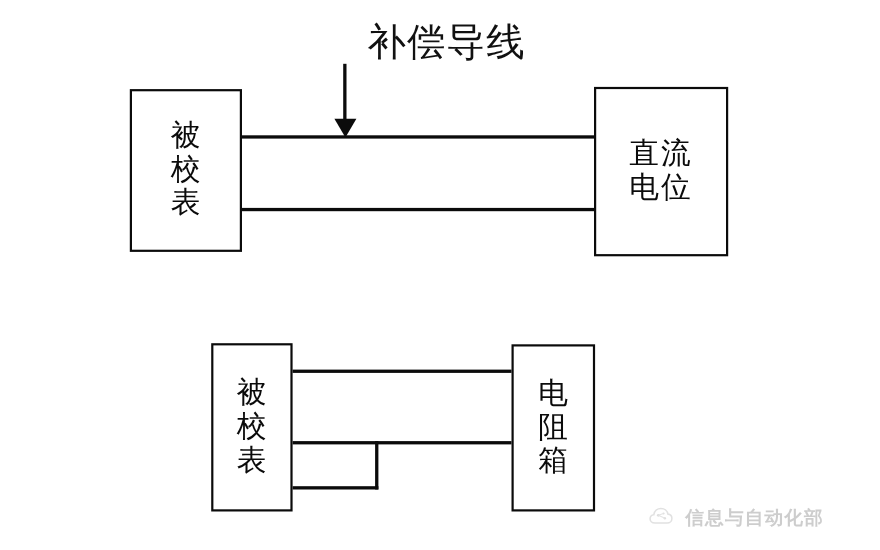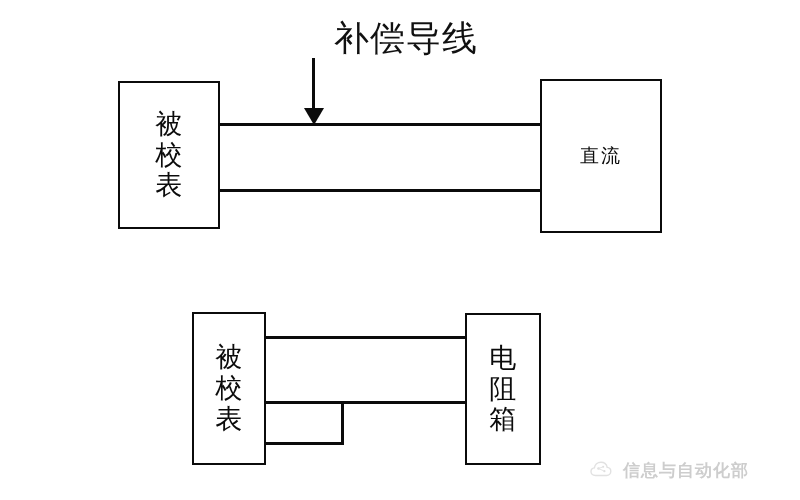--- a/index.html
+++ b/index.html
@@ -44,21 +44,21 @@
     color: #0b0b0b;
     white-space: pre;
     letter-spacing: 0.5px;
     font-family: "DejaVu Sans", "Liberation Sans", sans-serif;
   }
   .node-label .lrow { display: block; }
 
   
   .label-vertical .lrow { font-size: 27px; }
   
-  .label-grid2 .lrow { font-size: 19px; letter-spacing: 2px; }
+  .label-grid2 .lrow { font-size: 27px; letter-spacing: 2px; }
 
   .wire {
     position: absolute;
     background: #0b0b0b;
     z-index: 1;
   }
   .wire-h { height: 3px; }
   .wire-v { width: 3px; }
 
   .arrow-shaft {
@@ -127,20 +127,21 @@
     <div class="node-label label-vertical">
       <span class="lrow">被</span>
       <span class="lrow">校</span>
       <span class="lrow">表</span>
     </div>
   </div>
 
   <div class="node-box" style="left:540px; top:79px; width:122px; height:154px;">
     <div class="node-label label-grid2">
       <span class="lrow">直流</span>
+      <span class="lrow">电位</span>
     </div>
   </div>
 
   <div class="wire wire-h" style="left:264px; top:336px; width:203px;"></div>
 
   <div class="wire wire-h" style="left:264px; top:401px; width:203px;"></div>
 
   <div class="wire wire-v" style="left:341px; top:401px; height:44px;"></div>
   <div class="wire wire-h" style="left:264px; top:442px; width:80px;"></div>
 

